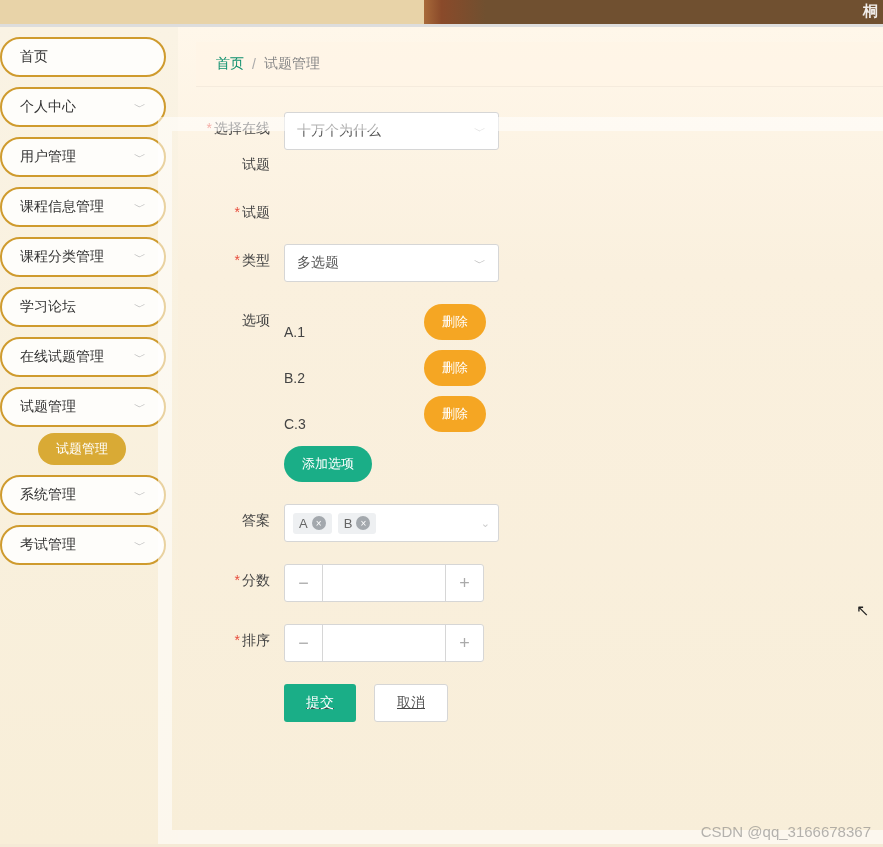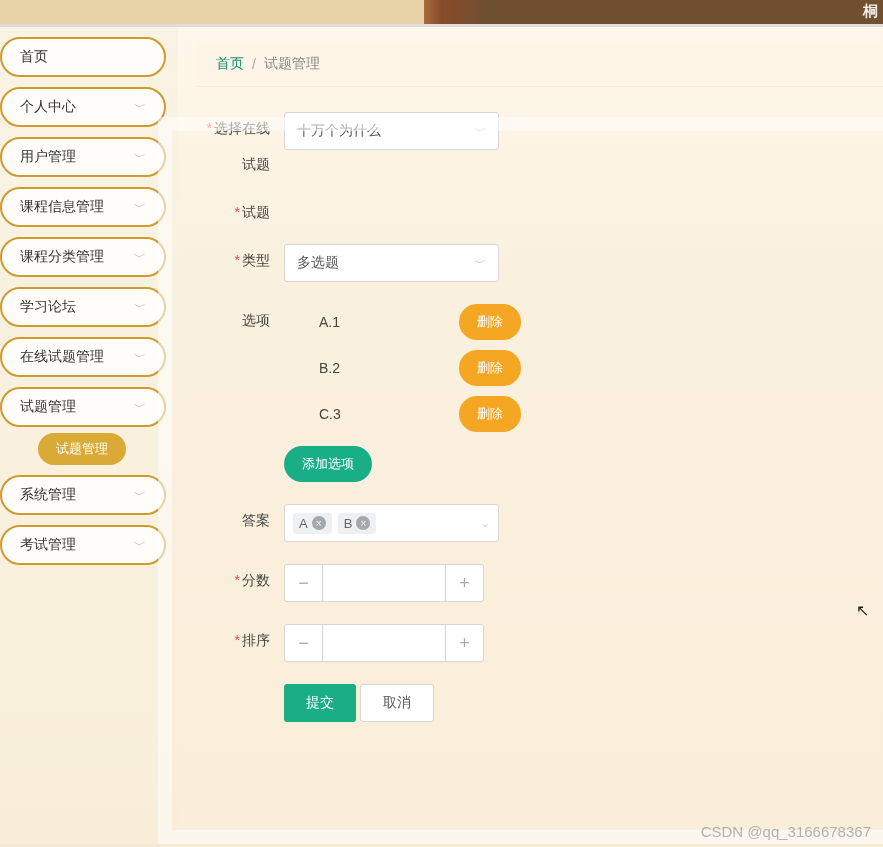--- a/index.html
+++ b/index.html
@@ -122,21 +122,21 @@
   width: 576px; min-height: 52px;
   padding: 10px 14px; color: #555;
   border-right: none;
 }
 .textarea {
   width: 576px; min-height: 56px;
   padding: 10px 14px; color: #aaa;
   border-right: none;
 }
 .opt-line {
-  display: flex; align-items: center; height: 36px; margin-bottom: 10px; margin-left: 35px;
+  display: flex; align-items: flex-end; height: 36px; margin-bottom: 10px;
 }
 .opt-text { width: 140px; color: #444; }
 .btn {
   border: none; border-radius: 18px; color: #fff;
   height: 36px; padding: 0 18px; cursor: pointer; font-size: 13px;
 }
 .btn-orange { background: #f5a623; }
 .btn-add { background: #1aae87; }
 .tags {
   width: 215px; height: 38px;
@@ -158,21 +158,21 @@
 .num-wrap {
   display: inline-flex; height: 38px; width: 200px;
 }
 .num-btn {
   width: 38px; display: flex; align-items: center; justify-content: center;
   color: #aaa; font-size: 18px; cursor: pointer; user-select: none;
 }
 .num-btn.minus { border-right: 1px solid #d6d6d6; }
 .num-btn.plus { border-left: 1px solid #d6d6d6; }
 .num-in { flex: 1; }
-.actions { display: flex; gap: 4px; }
+.actions { display: flex; gap: 18px; text-decoration: underline; }
 .btn-sq {
   height: 38px; padding: 0 22px; border-radius: 3px;
   font-size: 14px; cursor: pointer; border: none;
 }
 .btn-submit { background: #1aae87; color: #fff; }
 .btn-cancel { background: #fff; color: #555; border: 1px solid #d6d6d6; }
 .watermark {
   position: absolute; right: 12px; bottom: 4px;
   color: rgba(120,120,120,0.55); font-size: 15px;
 }

